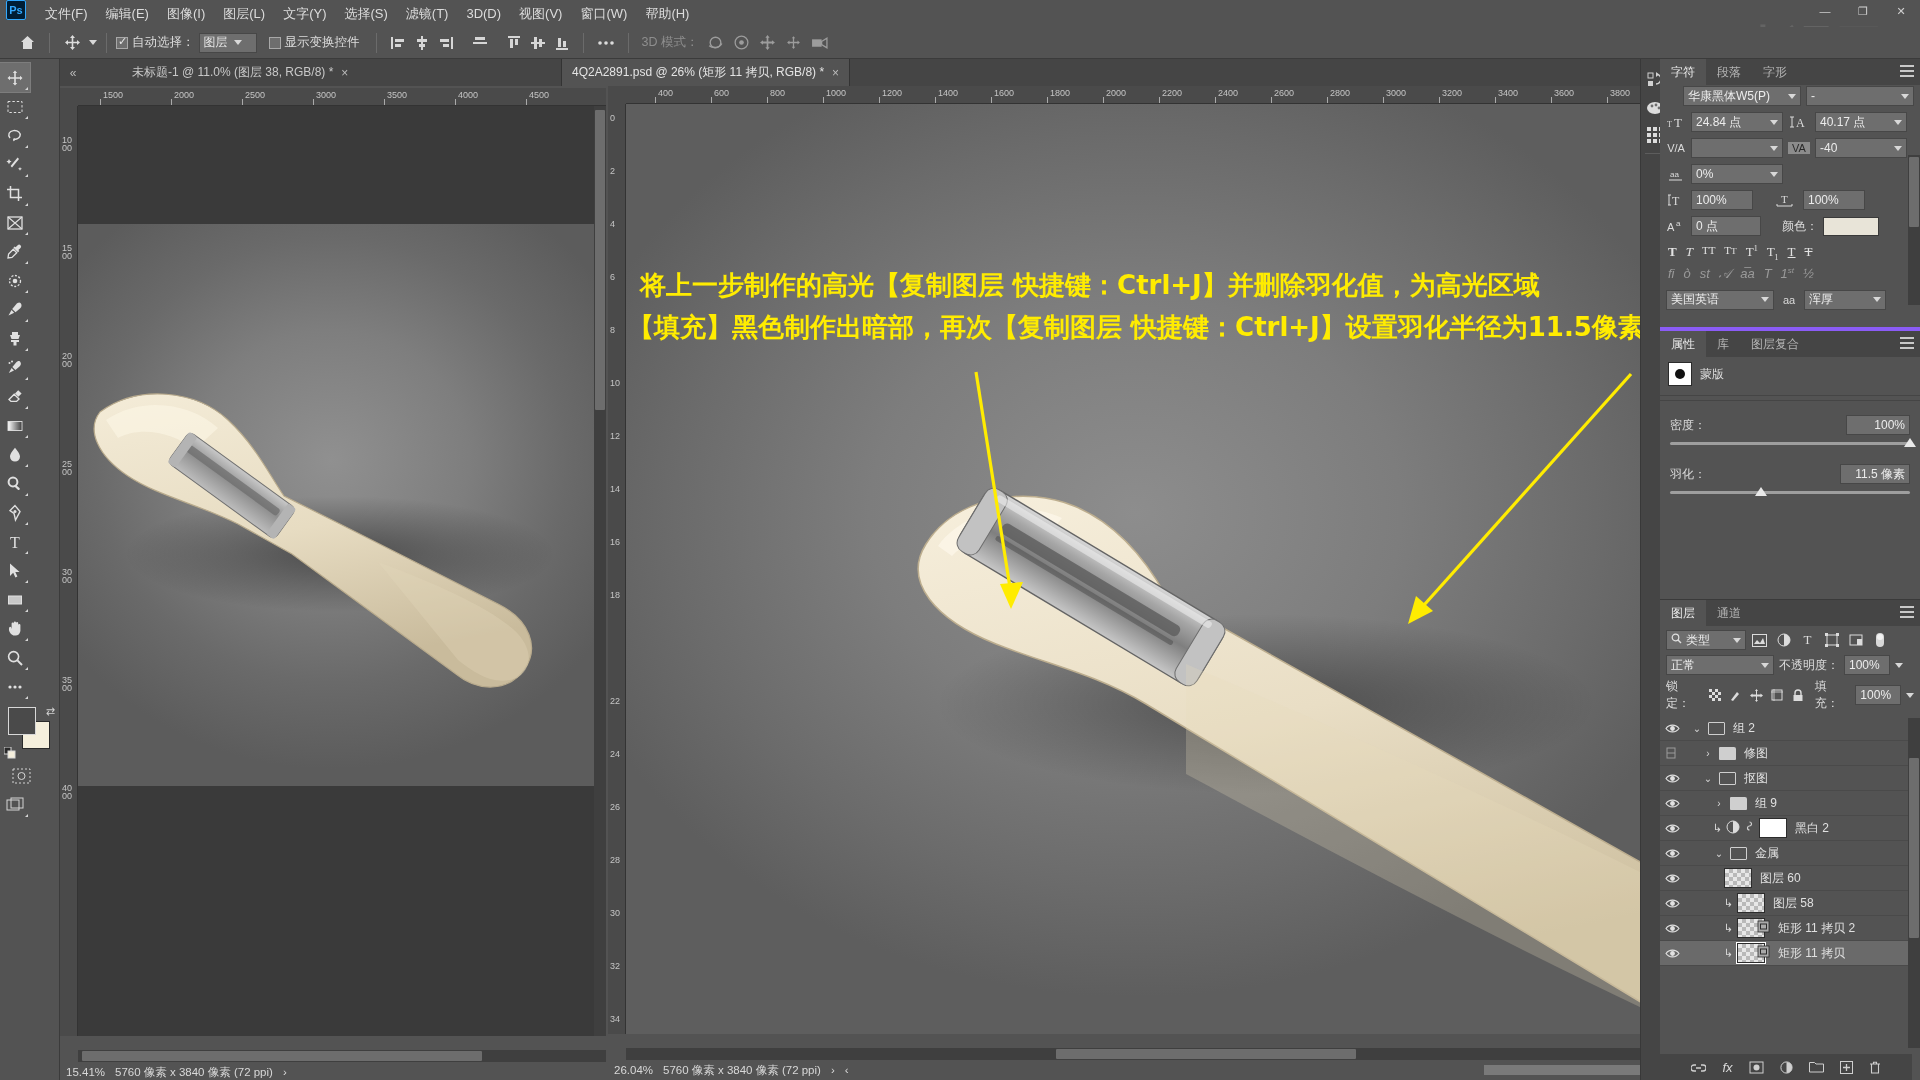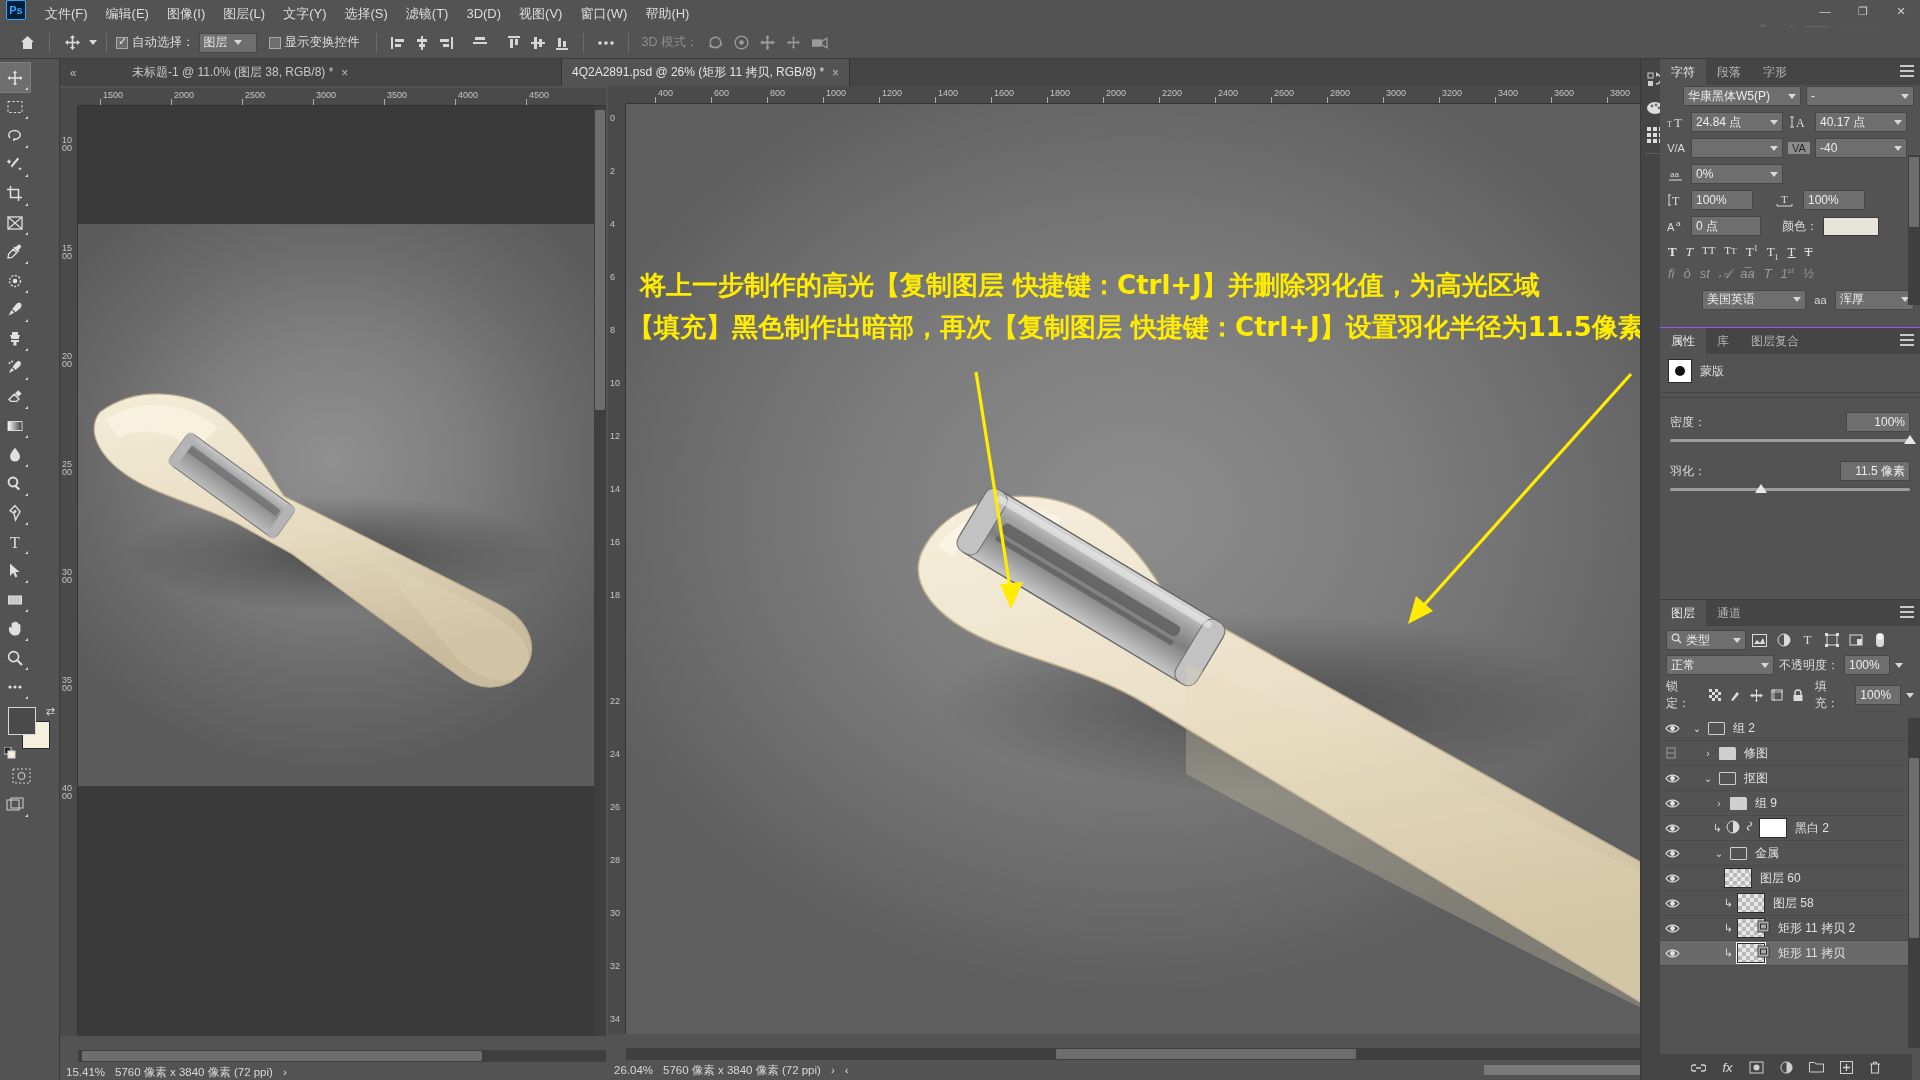--- a/index.html
+++ b/index.html
@@ -874,34 +874,34 @@
         <span>fi</span>
         <span>o͛</span>
         <span>st</span>
         <span>𝒜</span>
         <span>a͞a</span>
         <span>T</span>
         <span>1<sup style="font-size:8px;">st</sup></span>
         <span>½</span>
       </div>
 
-      <div class="row" style="padding-bottom:8px;margin-left:36px;">
+      <div class="row" style="padding-bottom:8px;">
         <div class="fld" style="width:108px;">
           <span class="v">美国英语</span>
           <span class="caret"></span>
         </div>
         <span class="ic" style="width:20px;font-size:11px;">aa</span>
         <div class="fld" style="width:82px;">
           <span class="v">浑厚</span>
           <span class="caret"></span>
         </div>
       </div>
     </div>
 
-    <div class="pnl" style="height:272px;border-top:1px solid #8b5cf6;">
+    <div class="pnl" style="height:272px;border-top:4px solid #8b5cf6;">
       <div class="pnl-tabs">
         <div class="pnl-tab active">属性</div>
         <div class="pnl-tab">库</div>
         <div class="pnl-tab">图层复合</div>
         <div class="pnl-menu">
             <i></i>
             <i></i>
             <i></i>
           </div>
       </div>

